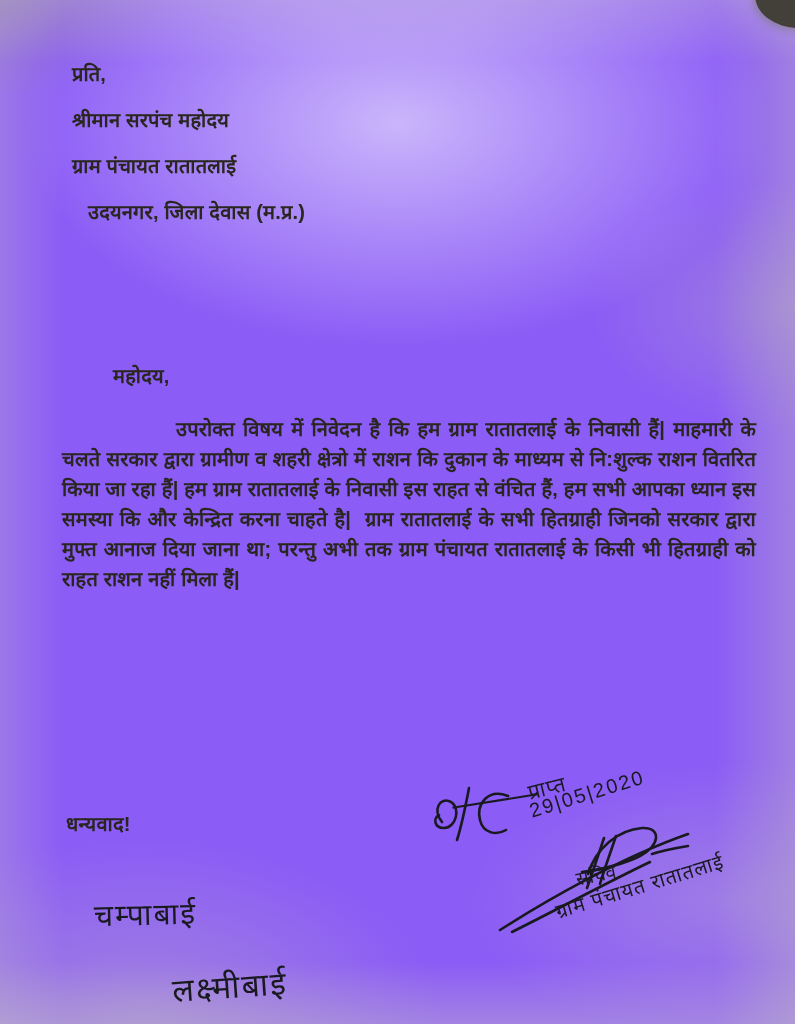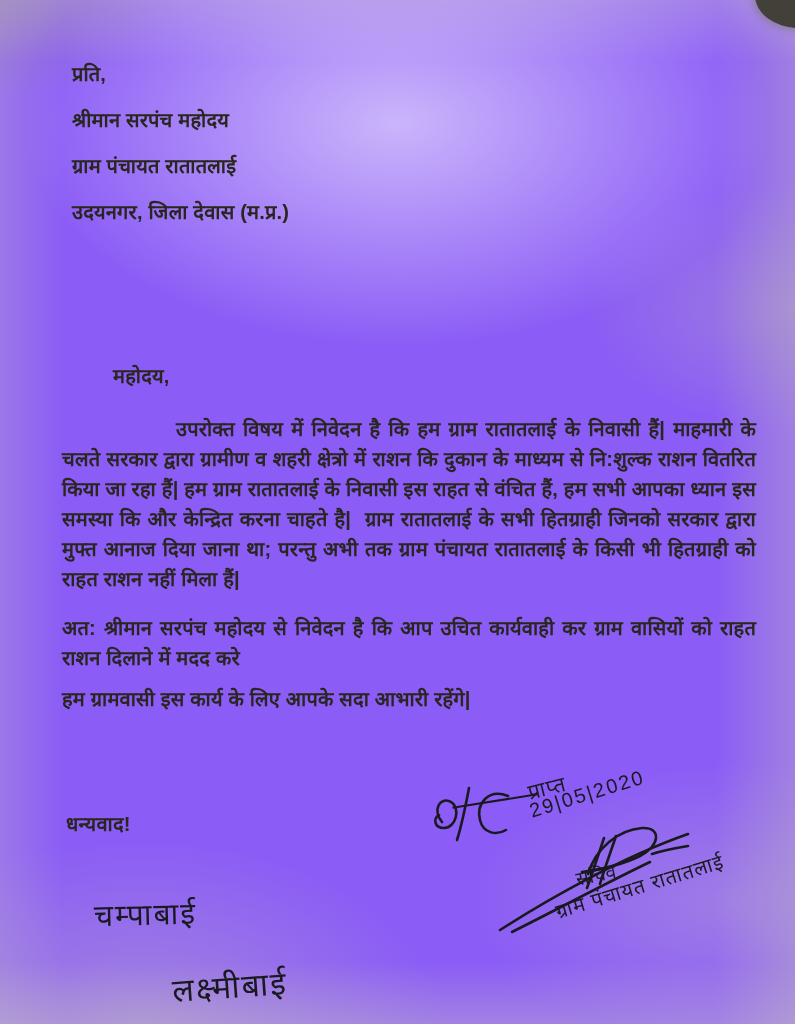--- a/index.html
+++ b/index.html
@@ -48,21 +48,21 @@
     color: #29261f;
     font-size: 20px;
     font-weight: 600;
     letter-spacing: 0.2px;
     white-space: pre-wrap;
   }
   .addr { left: 72px; }
   .addr-1 { top: 60px; }
   .addr-2 { top: 106px; text-align: right; }
   .addr-3 { top: 152px; }
-  .addr-4 { top: 198px; }
+  .addr-4 { top: 198px; margin-left: 16px; }
   .subject {
     top: 250px; left: 64px;
     width: 692px;
     line-height: 32px;
   }
   .greeting { top: 362px; left: 113px; }
   .para {
     left: 62px;
     width: 694px;
     line-height: 30px;
@@ -148,22 +148,20 @@
 
   <div class="printed addr addr-1">प्रति,</div>
   <div class="printed addr addr-2">श्रीमान सरपंच महोदय</div>
   <div class="printed addr addr-3">ग्राम पंचायत रातातलाई</div>
   <div class="printed addr addr-4">उदयनगर, जिला देवास (म.प्र.)</div>
 
 
   <div class="printed greeting">महोदय,</div>
 
   <div class="printed para para-1">उपरोक्त विषय में निवेदन है कि हम ग्राम रातातलाई के निवासी हैं| माहमारी के चलते सरकार द्वारा ग्रामीण व शहरी क्षेत्रो में राशन कि दुकान के माध्यम से नि:शुल्क राशन वितरित किया जा रहा हैं| हम ग्राम रातातलाई के निवासी इस राहत से वंचित हैं, हम सभी आपका ध्यान इस समस्या कि और केन्द्रित करना चाहते है|  ग्राम रातातलाई के सभी हितग्राही जिनको सरकार द्वारा मुफ्त आनाज दिया जाना था; परन्तु अभी तक ग्राम पंचायत रातातलाई के किसी भी हितग्राही को राहत राशन नहीं मिला हैं|</div>
-  <div class="printed para para-2">अत: श्रीमान सरपंच महोदय से निवेदन है कि आप उचित कार्यवाही कर ग्राम वासियों को राहत राशन दिलाने में मदद करे</div>
-  <div class="printed para para-3">हम ग्रामवासी इस कार्य के लिए आपके सदा आभारी रहेंगे|</div>
 
   <div class="printed thanks">धन्यवाद!</div>
 
   <svg class="scribble oc-scribble" width="100" height="75" viewBox="0 0 100 75">
     <path d="M22,40 C12,28 20,14 31,20 C41,26 36,46 24,46 C14,46 13,36 19,33"></path>
     <path d="M49,6 C46,22 42,42 37,58"></path>
     <path d="M88,14 C68,6 56,22 60,38 C63,51 76,54 86,48"></path>
   </svg>
 
   <div class="hw-received-line"></div>

